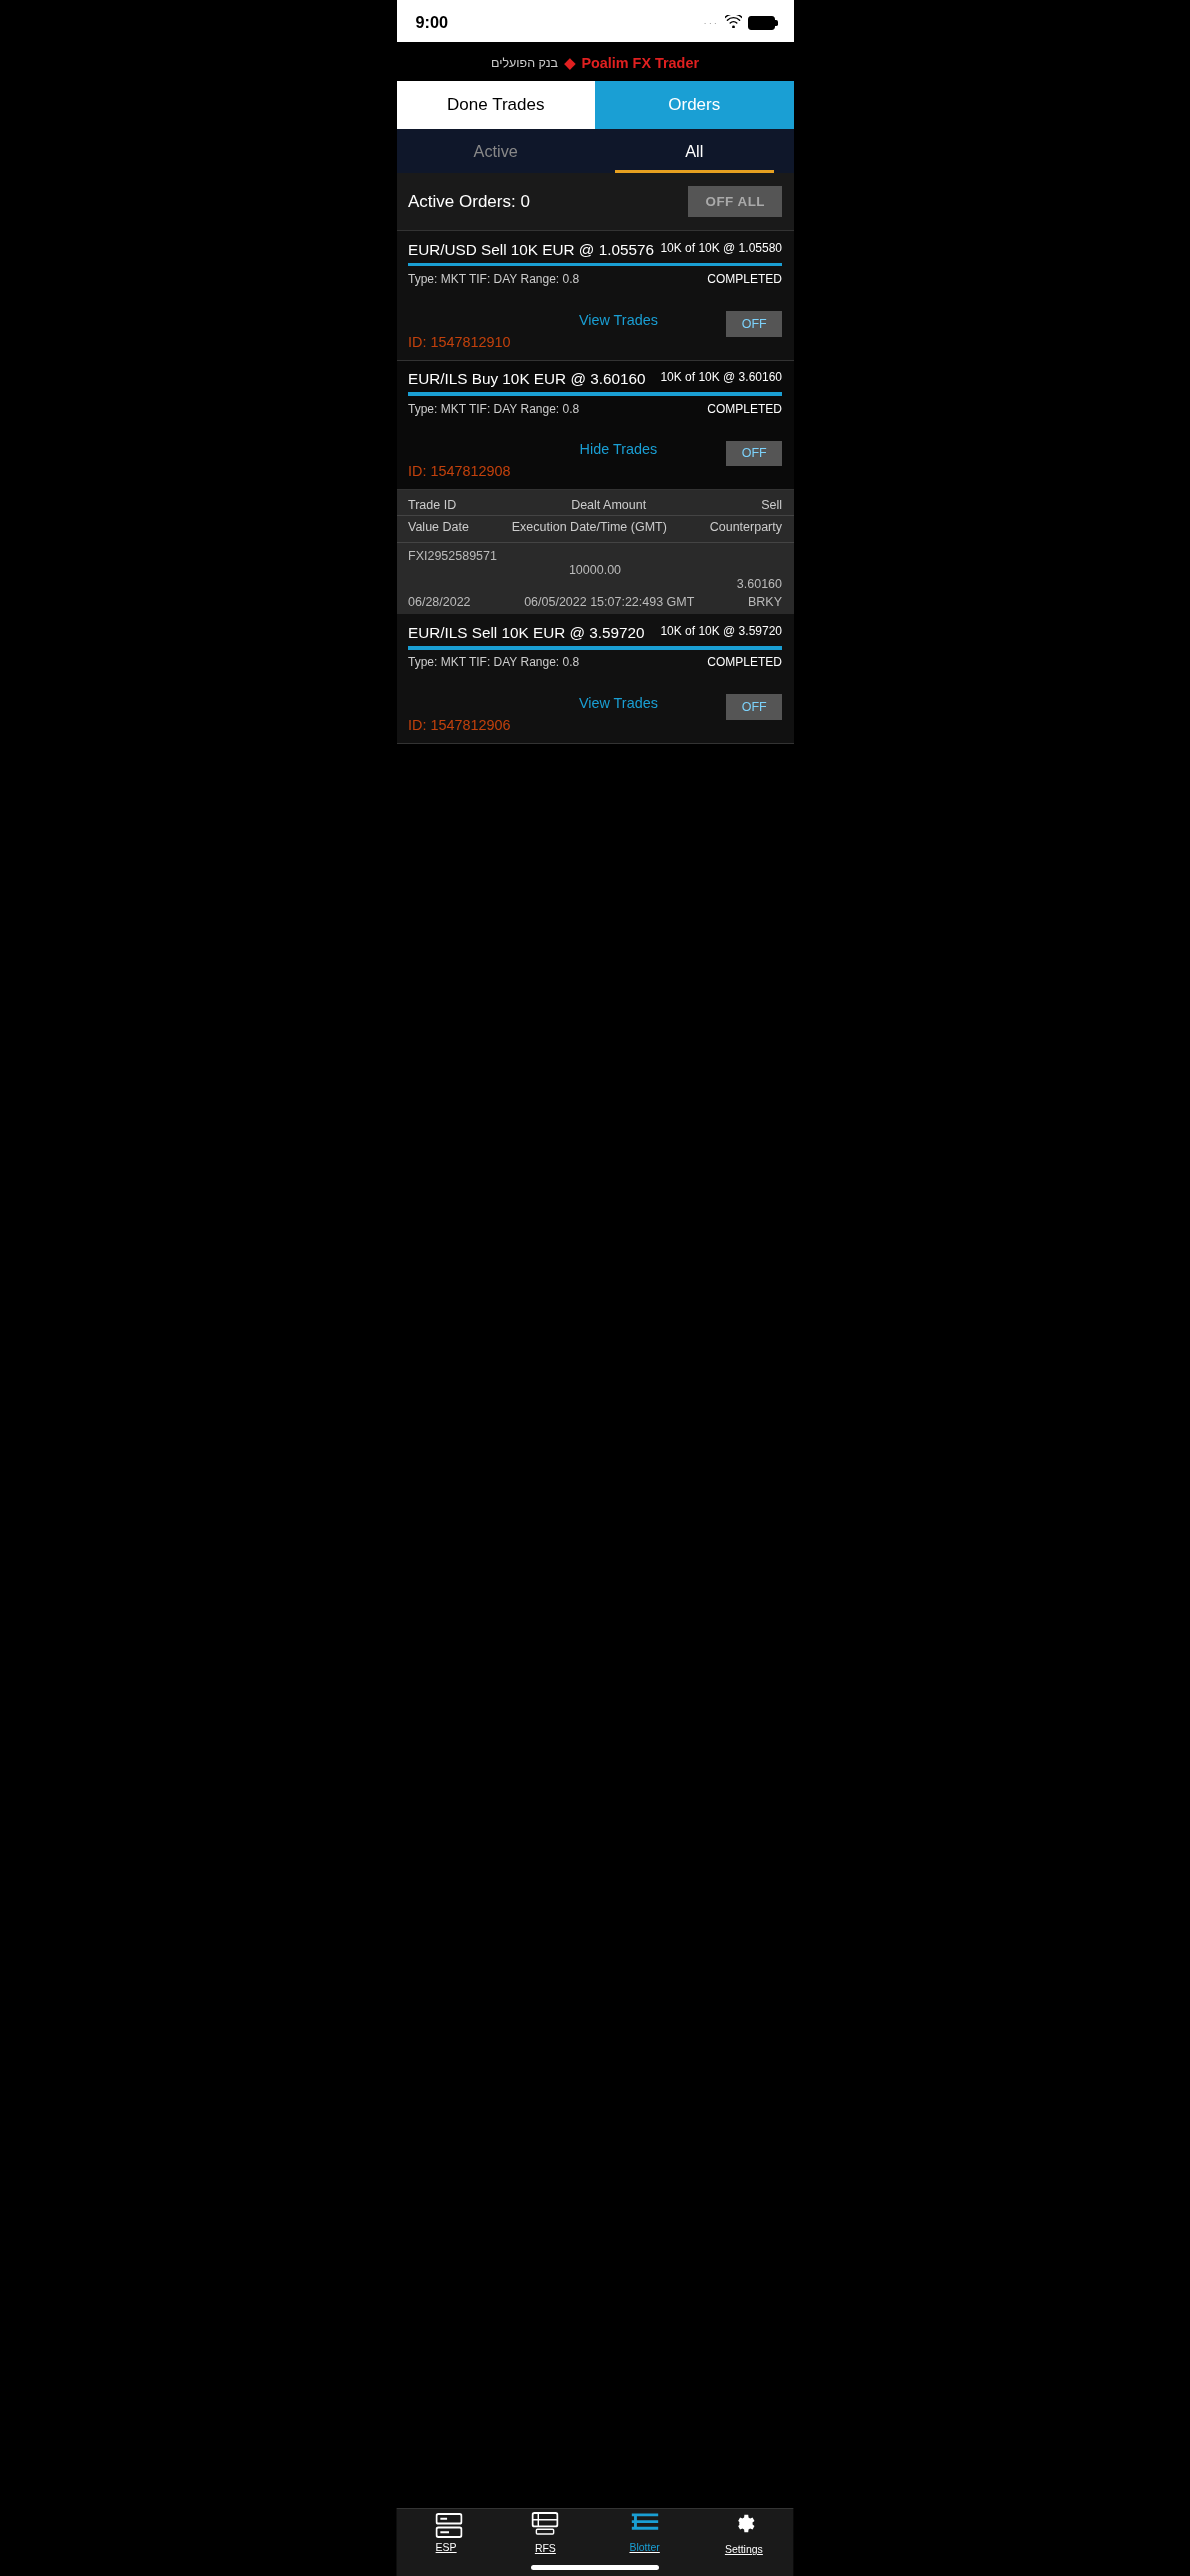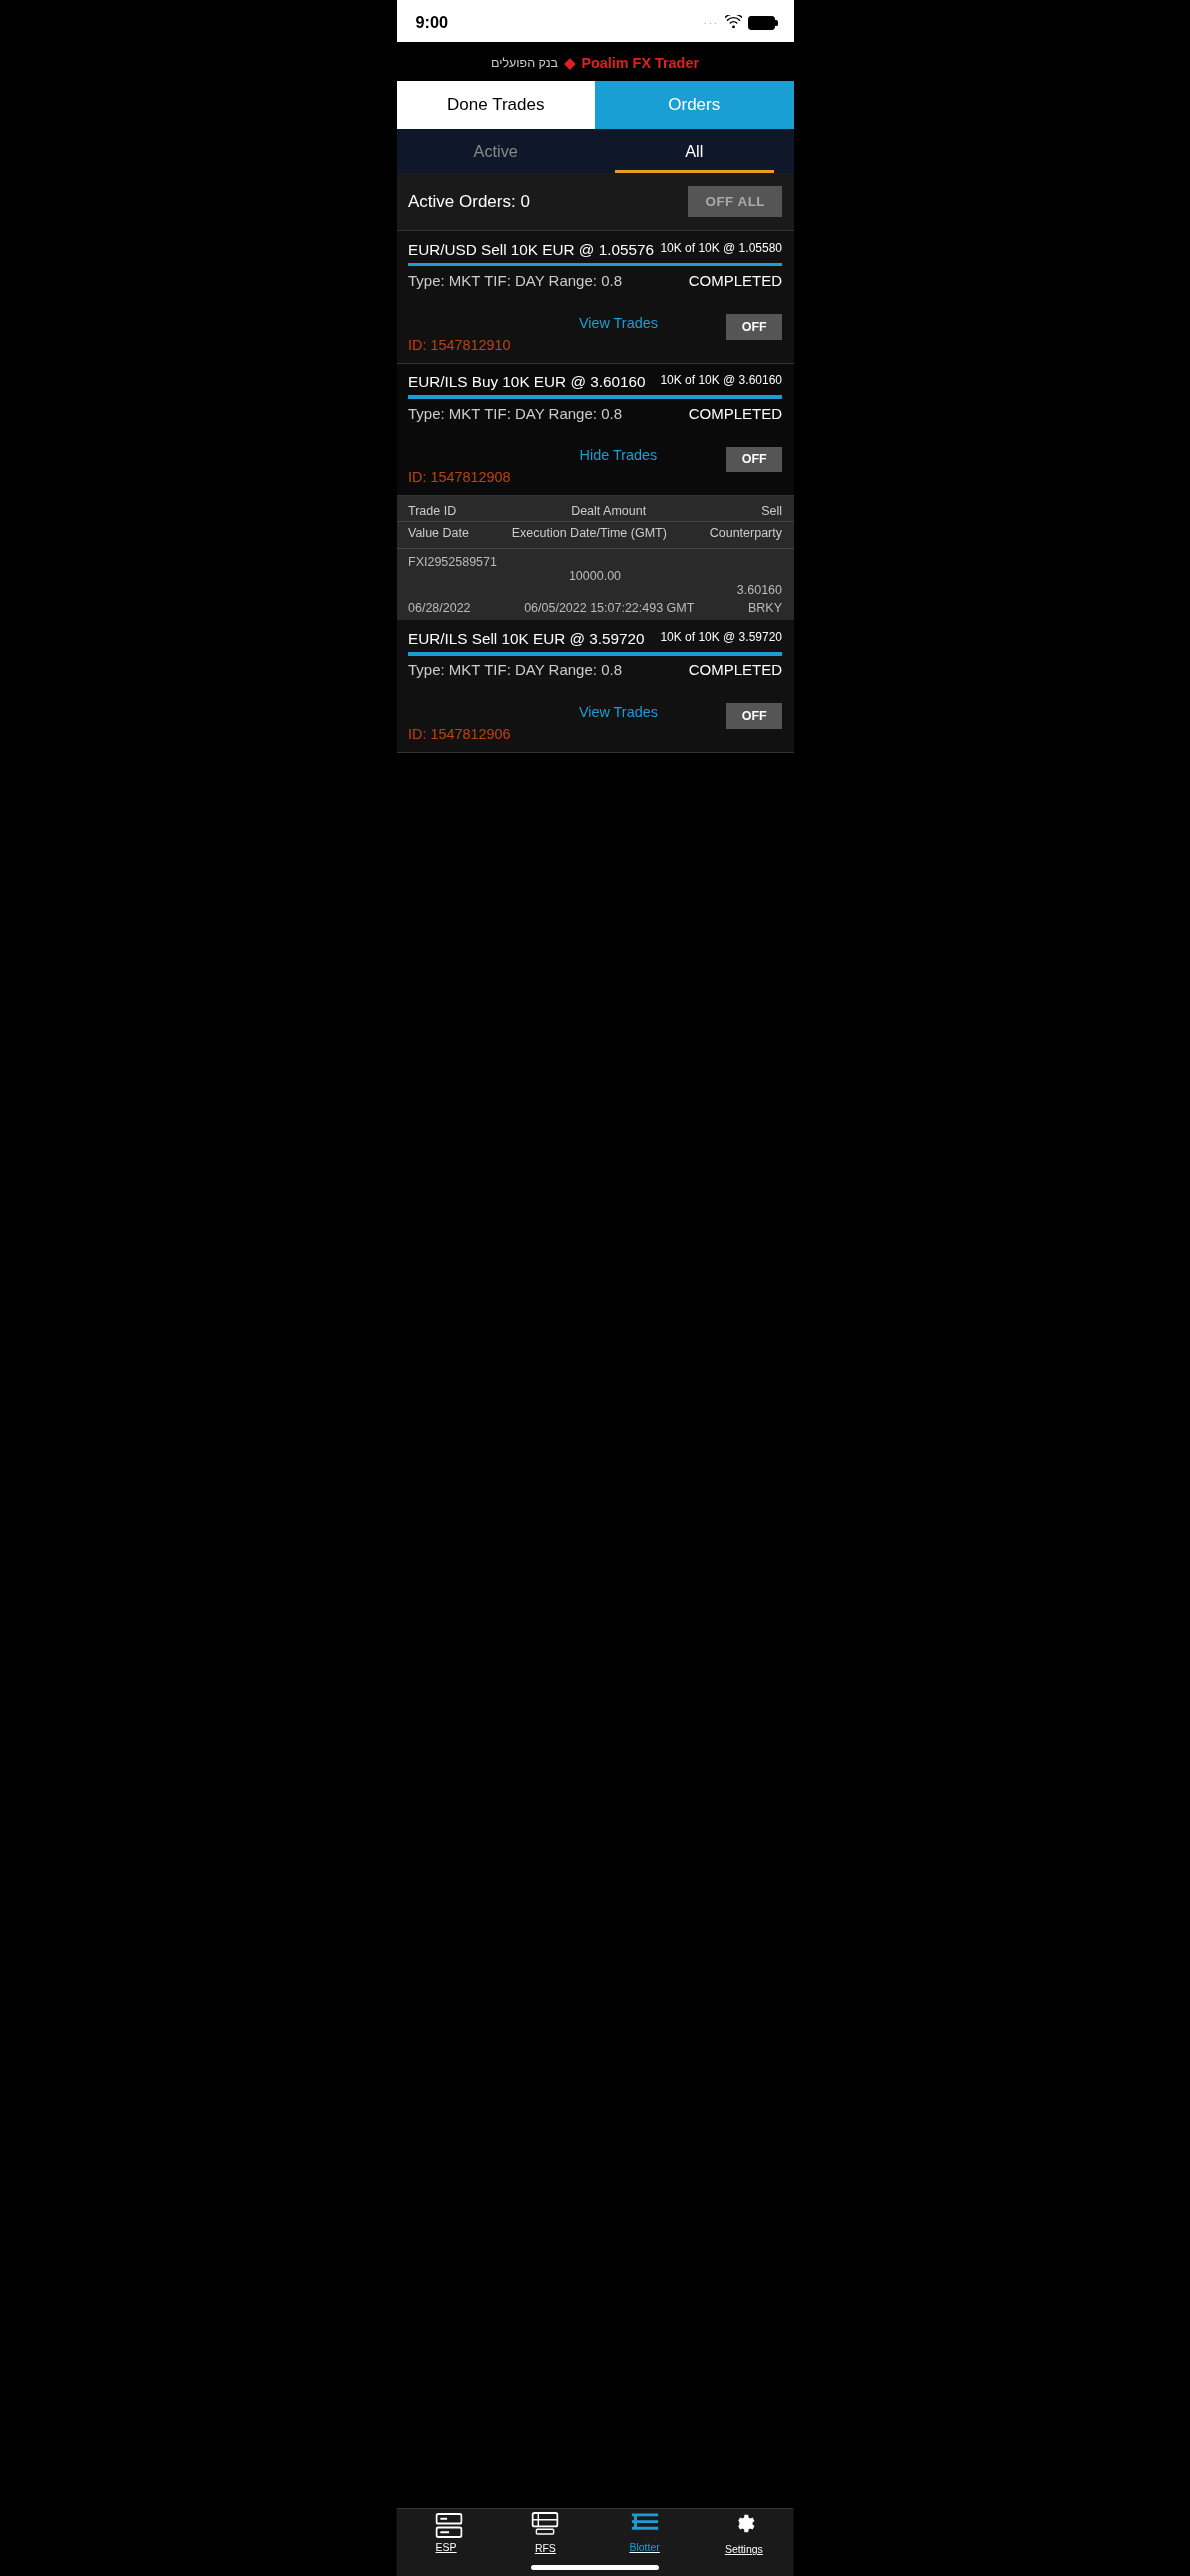--- a/index.html
+++ b/index.html
@@ -196,21 +196,21 @@
     }
     .order-progress-fill {
       height: 100%;
       background: #1a9fd4;
       width: 100%;
     }
 
     .order-type-row {
       display: flex;
       justify-content: space-between;
-      font-size: 15px;
+      font-size: 12px;
       color: #ccc;
       margin-bottom: 3.8px;
     }
     .order-status {
       color: #fff;
       font-weight: 500;
     }
 
     .order-id-row {
       display: flex;
@@ -222,25 +222,25 @@
       color: #c2410c;
       margin-top: 44px;
     }
     .view-trades-link {
       color: #1a9fd4;
       cursor: pointer;
       font-size: 14.4px;
     }
     .off-btn {
       background: #555;
-      color: #ffffff;
+      color: #7dd3fc;
       border: none;
       padding: 5.8px 15.3px;
       font-size: 12.5px;
-      font-weight: 700;
+      font-weight: 400;
       cursor: pointer;
       margin-top: 8px;
     }
     .trades-header-row {
       display: flex;
       justify-content: space-between;
       padding: 7.7px 11.5px 3.8px;
       font-size: 12.5px;
       color: #ccc;
       border-bottom: 1px solid #444;

